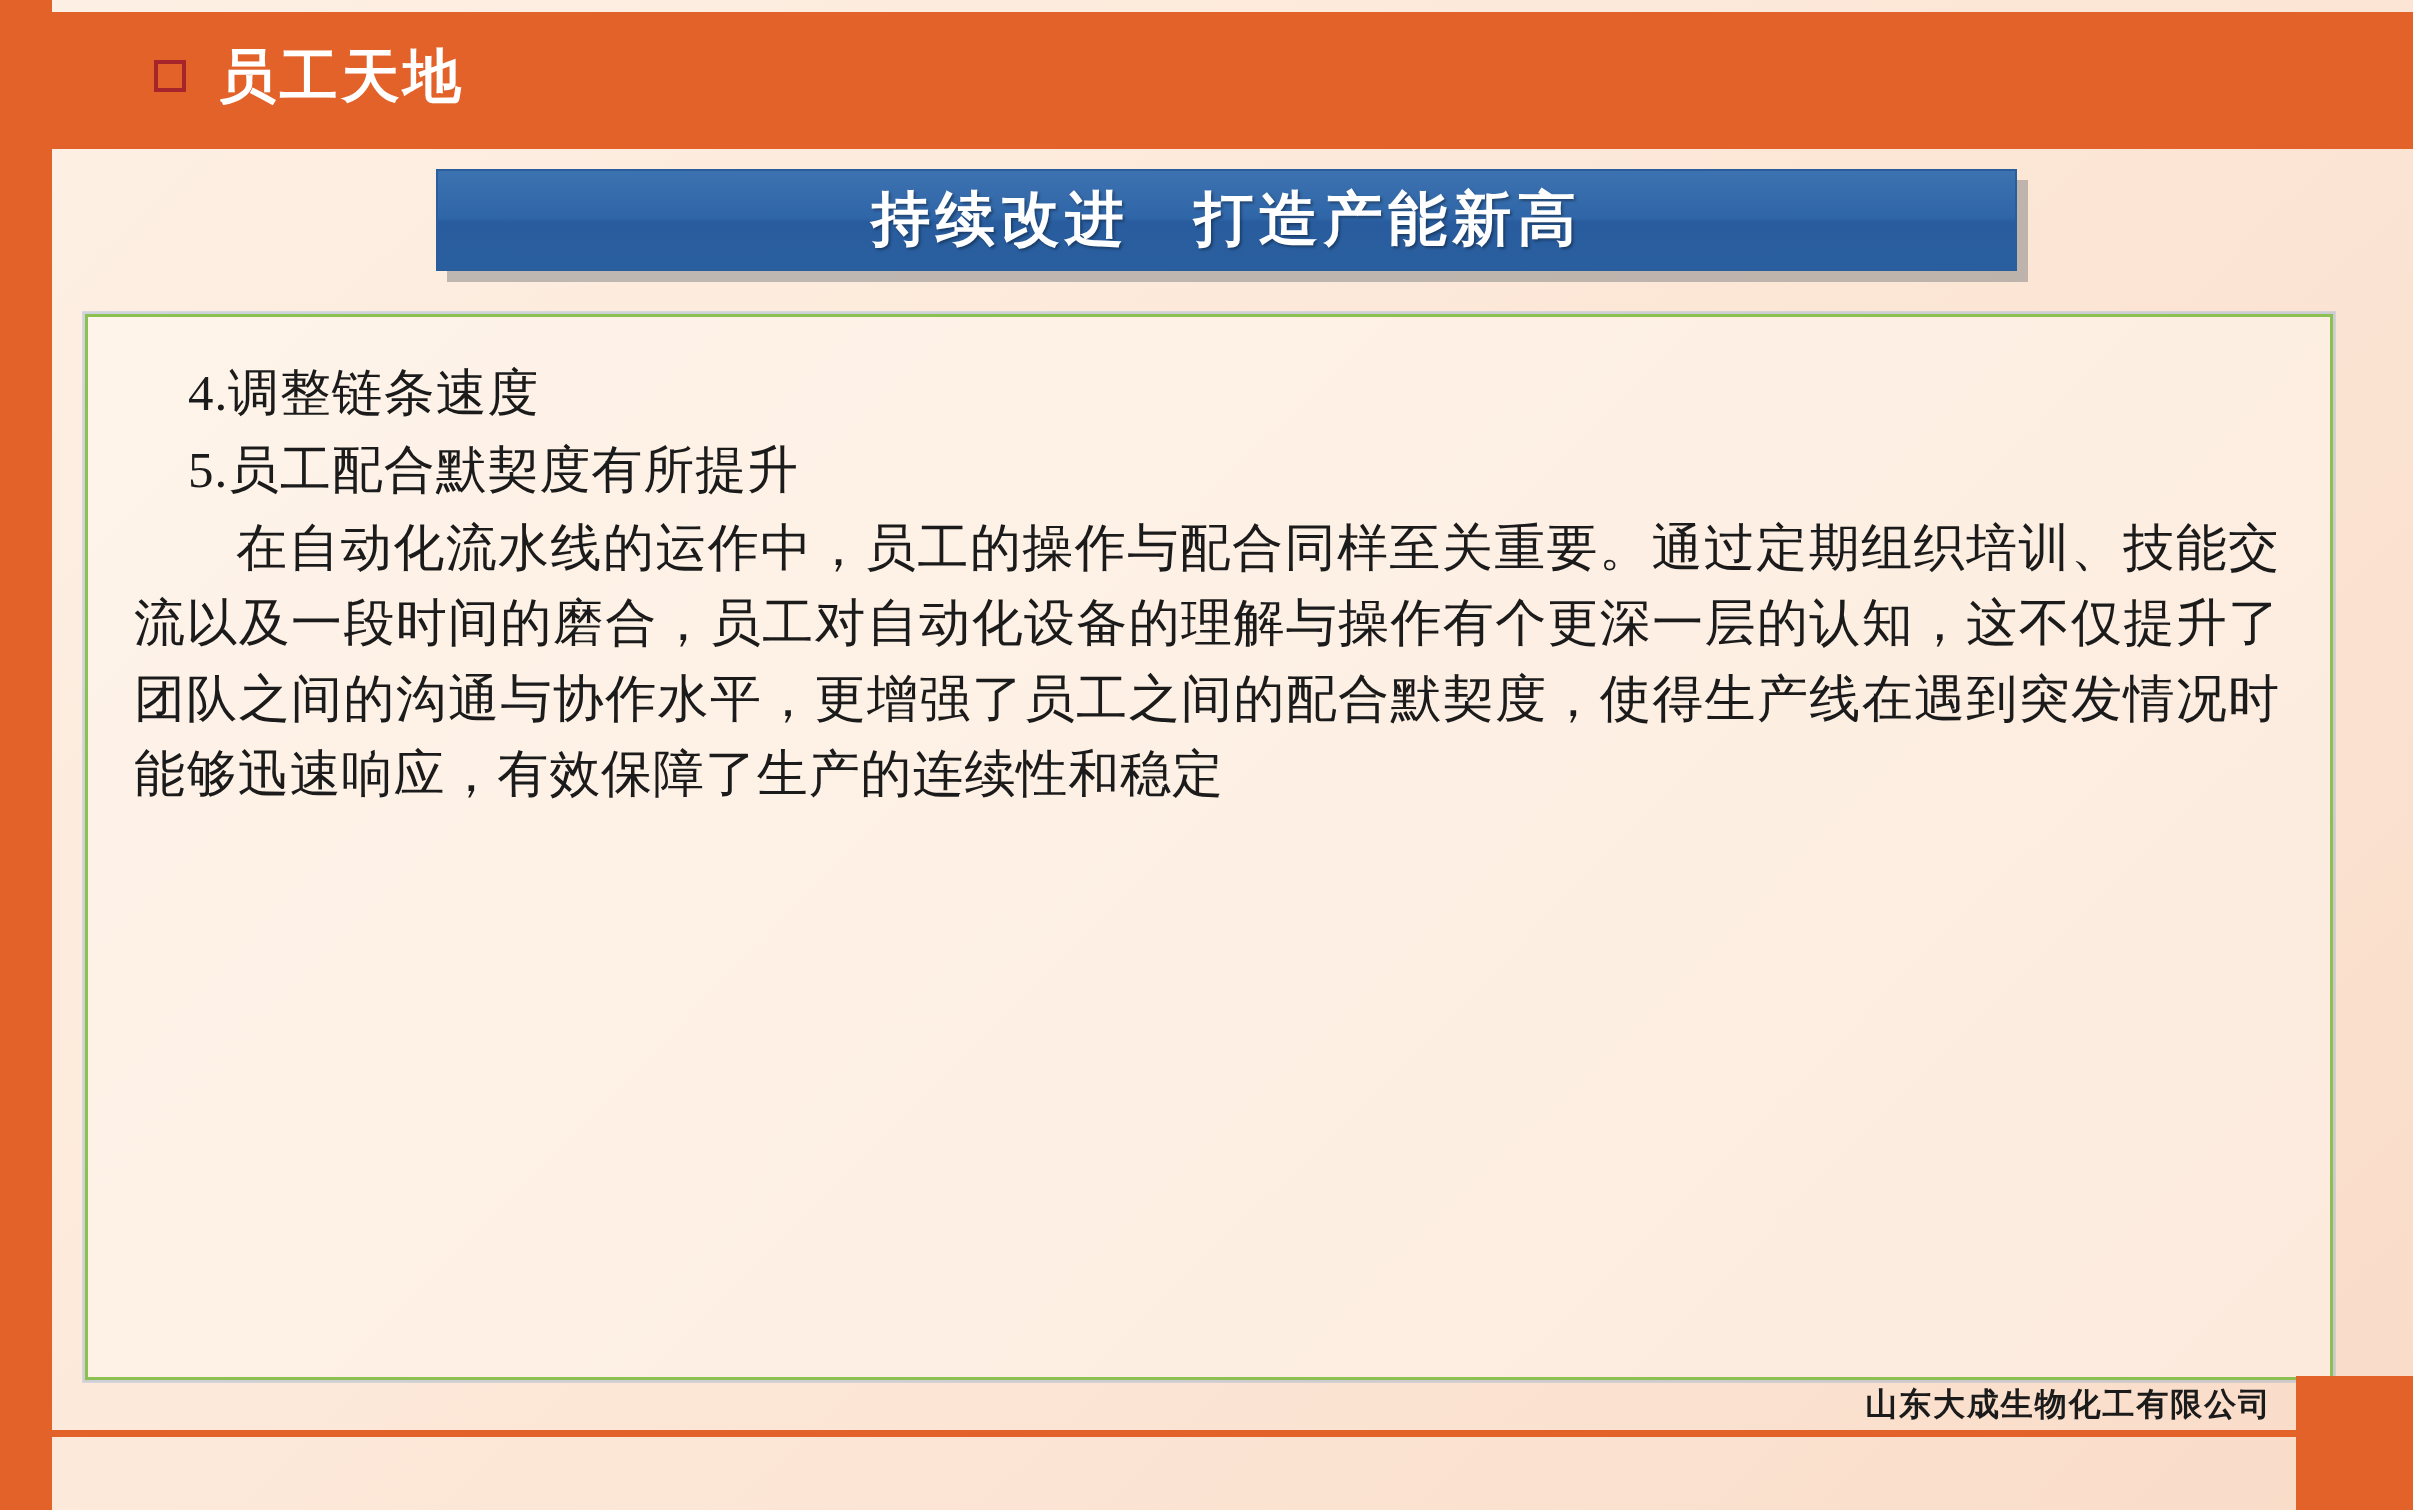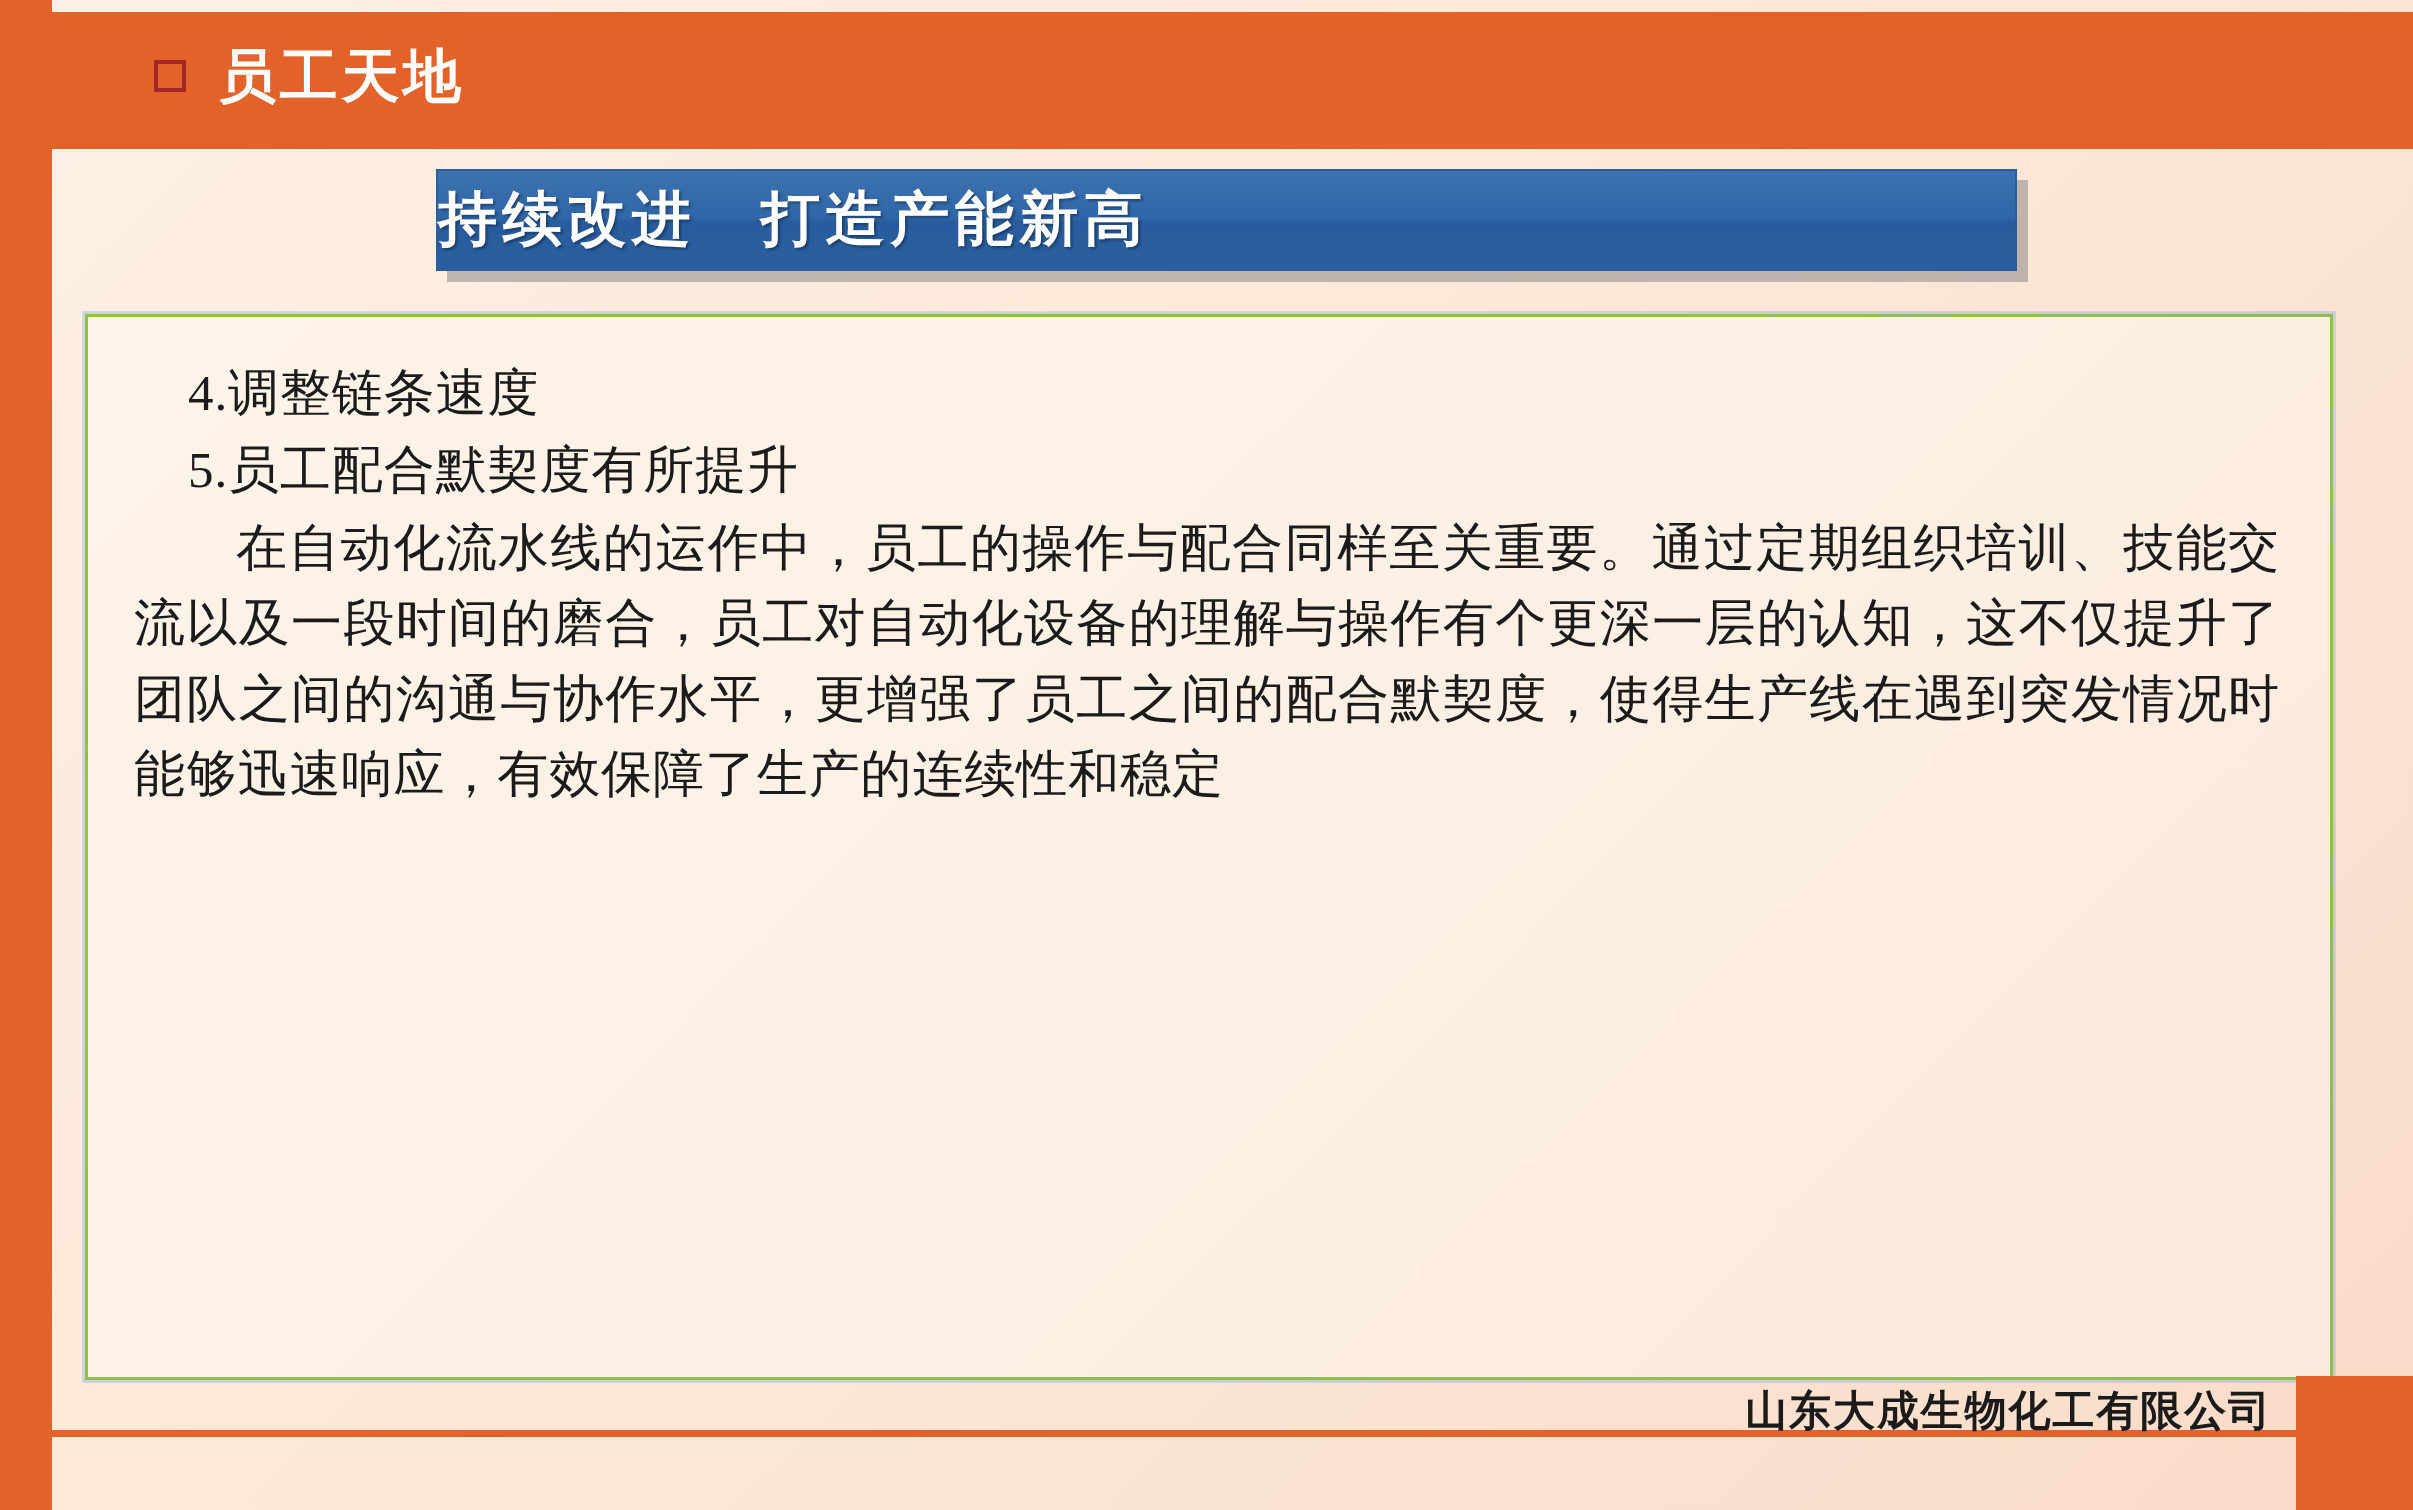--- a/index.html
+++ b/index.html
@@ -87,21 +87,21 @@
     position: absolute;
     left: 0;
     top: 0;
     width: 1581px;
     height: 102px;
     background: linear-gradient(180deg, #3d72b0 0%, #2f66a8 48%, #285c9e 52%, #2a5f9f 100%);
     border: 2.8px solid #2a5d9c;
     box-sizing: border-box;
     display: flex;
     align-items: center;
-    justify-content: flex-start;
+    justify-content: center;
   }
   .banner-text {
     color: #ffffff;
     font-family: "Liberation Sans", "DejaVu Sans", sans-serif;
     font-size: 59px;
     font-weight: bold;
     letter-spacing: 5.6px;
     text-shadow: 1.9px 1.9px 2.8px rgba(0,0,0,0.35);
     white-space: nowrap;
   }
@@ -153,21 +153,21 @@
     width: 117px;
     height: 135px;
     background: #e2622a;
   }
   .footer-company {
     position: absolute;
     right: 141px;
     top: 1383px;
     color: #1b1b1b;
     font-family: Liberation Mono, monospace;
-    font-size: 42px;
+    font-size: 32px;
     font-weight: bold;
     letter-spacing: 1.9px;
     white-space: nowrap;
   }
 </style>
 </head>
 <body>
 
 <div class="slide">
 

